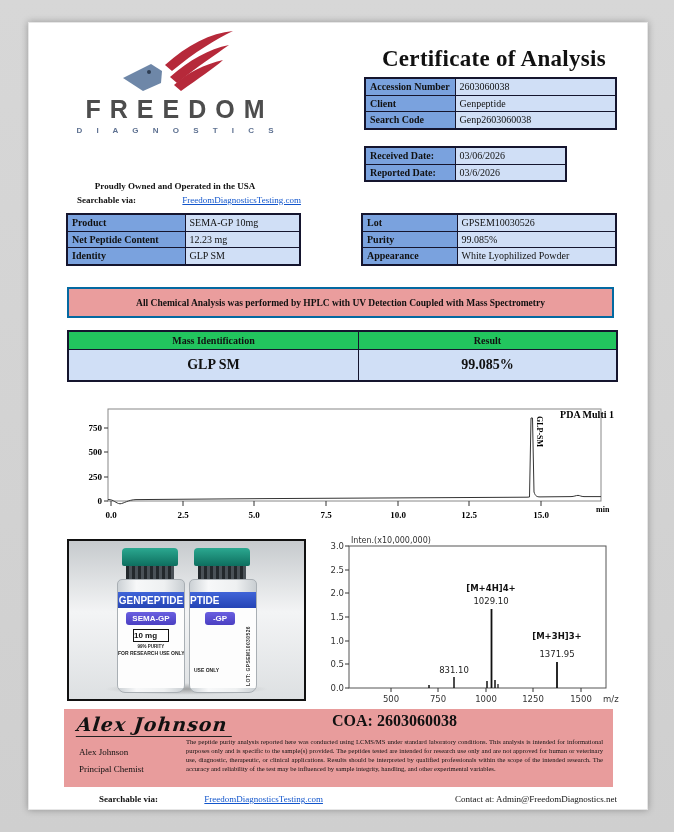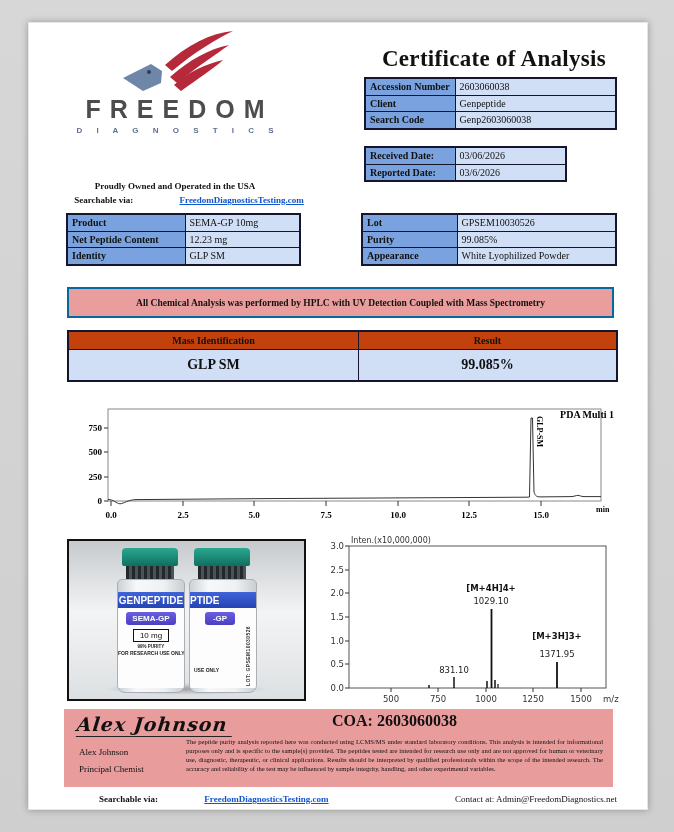--- a/index.html
+++ b/index.html
@@ -16,21 +16,21 @@
 
   
   .logo-wrap{left:30px;top:8px;width:232px;text-align:center;}
   .eagle{display:block;margin:0 auto;}
   .brand{font-family:"Liberation Sans",sans-serif;font-weight:bold;font-size:25px;
          letter-spacing:9px;color:#4d4d4d;margin-top:-2px;text-indent:9px;}
   .brand-sub{font-family:"Liberation Sans",sans-serif;font-weight:bold;font-size:8px;
          letter-spacing:6px;color:#5e7191;margin-top:2px;text-indent:6px;}
   .tagline{left:30px;top:158px;width:232px;text-align:center;font-weight:bold;font-size:9px;}
   .search-line{left:30px;top:172px;width:260px;text-align:center;font-weight:bold;font-size:9px;white-space:nowrap;}
-  a.doclink{color:#1155cc;text-decoration:underline;font-weight:bold;cursor:pointer;padding-left:44px;}
+  a.doclink{color:#1155cc;text-decoration:underline;font-weight:normal;cursor:pointer;padding-left:44px;}
   .coa-title{left:340px;top:23px;width:250px;text-align:center;font-size:23px;font-weight:bold;letter-spacing:.3px;}
 
   
   table.coa{border-collapse:collapse;table-layout:fixed;position:absolute;
             border:2px solid #15152e;}
   table.coa td{border:1px solid #15152e;font-size:10px;padding:0 4px;height:15.5px;
                white-space:nowrap;overflow:hidden;}
   td.lbl{background:#7aa2de;font-weight:bold;}
   td.val{background:#d0dff6;}
 
@@ -38,21 +38,21 @@
   .banner{left:38px;top:264px;width:543px;height:27px;background:#ea9d9d;
           border:2px solid #0369a1;display:flex;align-items:center;justify-content:center;
           font-weight:bold;font-size:9.5px;text-align:center;}
 
   
   .mass-table{left:38px;top:307px;width:547px;border:2px solid #15152e;}
   .mass-row{display:flex;}
   .mass-cell{flex:0 0 53%;box-sizing:border-box;border-right:1px solid #15152e;
              text-align:center;}
   .mass-cell.last{flex:1;border-right:none;}
-  .mass-head .mass-cell{font-weight:bold;font-size:10px;padding:3px 0;background:#c2410c;}
+  .mass-head .mass-cell{font-weight:bold;font-size:10px;padding:3px 0;background:#22c55e;}
   .mass-data{border-top:1px solid #15152e;background:#d0dff6;}
   .mass-data .mass-cell{font-weight:bold;font-size:14px;padding:7px 0;}
 
   
   .chrom{left:37px;top:373px;}
   .spec{left:302px;top:511px;}
   svg text{font-family:"DejaVu Sans",sans-serif;}
   .serifTick{font-family:"Liberation Serif",serif;font-weight:bold;}
 
   
@@ -68,22 +68,22 @@
   .vbody{position:absolute;left:2px;top:31px;width:66px;height:112px;border:1px solid #a9afb4;
        border-radius:5px 5px 8px 8px;
        background:linear-gradient(90deg,#ccd1d5,#f7f8f9 28%,#eef0f1 70%,#c9ced2);overflow:hidden;}
   .vlabel{position:absolute;left:0;top:12px;right:0;bottom:4px;background:#fdfdfd;}
   .band-brand{height:16px;background:linear-gradient(180deg,#4064d8,#2544b5);color:#fff;
        font-family:"Liberation Sans",sans-serif;font-weight:bold;font-size:10px;
        display:flex;align-items:center;justify-content:center;overflow:hidden;white-space:nowrap;}
   .pill{margin:4px auto 0;width:50px;background:linear-gradient(180deg,#6a5fe0,#4a3fc2);
        color:#fff;border-radius:3px;text-align:center;font-family:"Liberation Sans",sans-serif;
        font-weight:bold;font-size:8px;padding:2px 0;}
-  .dose{margin:4px auto 0;width:34px;border:1px solid #111;background:#fff;text-align:center;
-       font-family:"Liberation Sans",sans-serif;font-weight:normal;font-size:8px;padding:1px 0;}
+  .dose{margin:4px auto 0;width:34px;border:1px solid #111;background:#fff;text-align:left;
+       font-family:"Liberation Sans",sans-serif;font-weight:bold;font-size:8px;padding:1px 0;}
   .tiny1{margin-top:2px;text-align:center;font-family:"Liberation Sans",sans-serif;
        font-weight:bold;font-size:4.5px;color:#222;}
   .tiny2{margin-top:1px;text-align:center;font-family:"Liberation Sans",sans-serif;
        font-weight:bold;font-size:5px;color:#222;white-space:nowrap;}
   .lot-vert{position:absolute;right:5px;top:34px;writing-mode:vertical-rl;transform:rotate(180deg);
        font-family:"Liberation Sans",sans-serif;font-weight:bold;font-size:5px;color:#333;letter-spacing:.4px;}
 
   
   .sigblock{left:35px;top:686px;width:549px;height:78px;background:#e89c9c;}
   .sig-script{position:absolute;left:13px;top:4px;font-family:"DejaVu Serif",serif;

